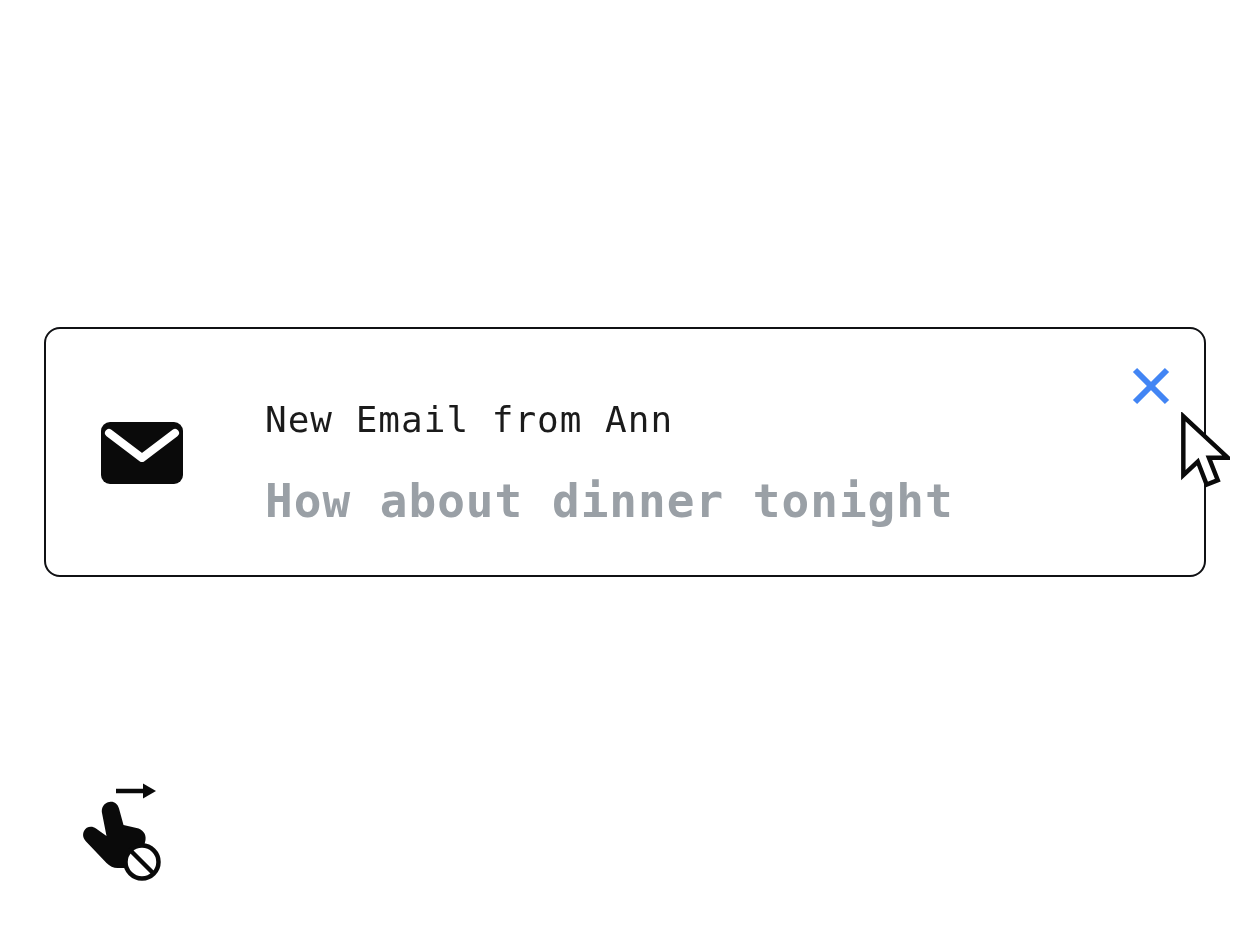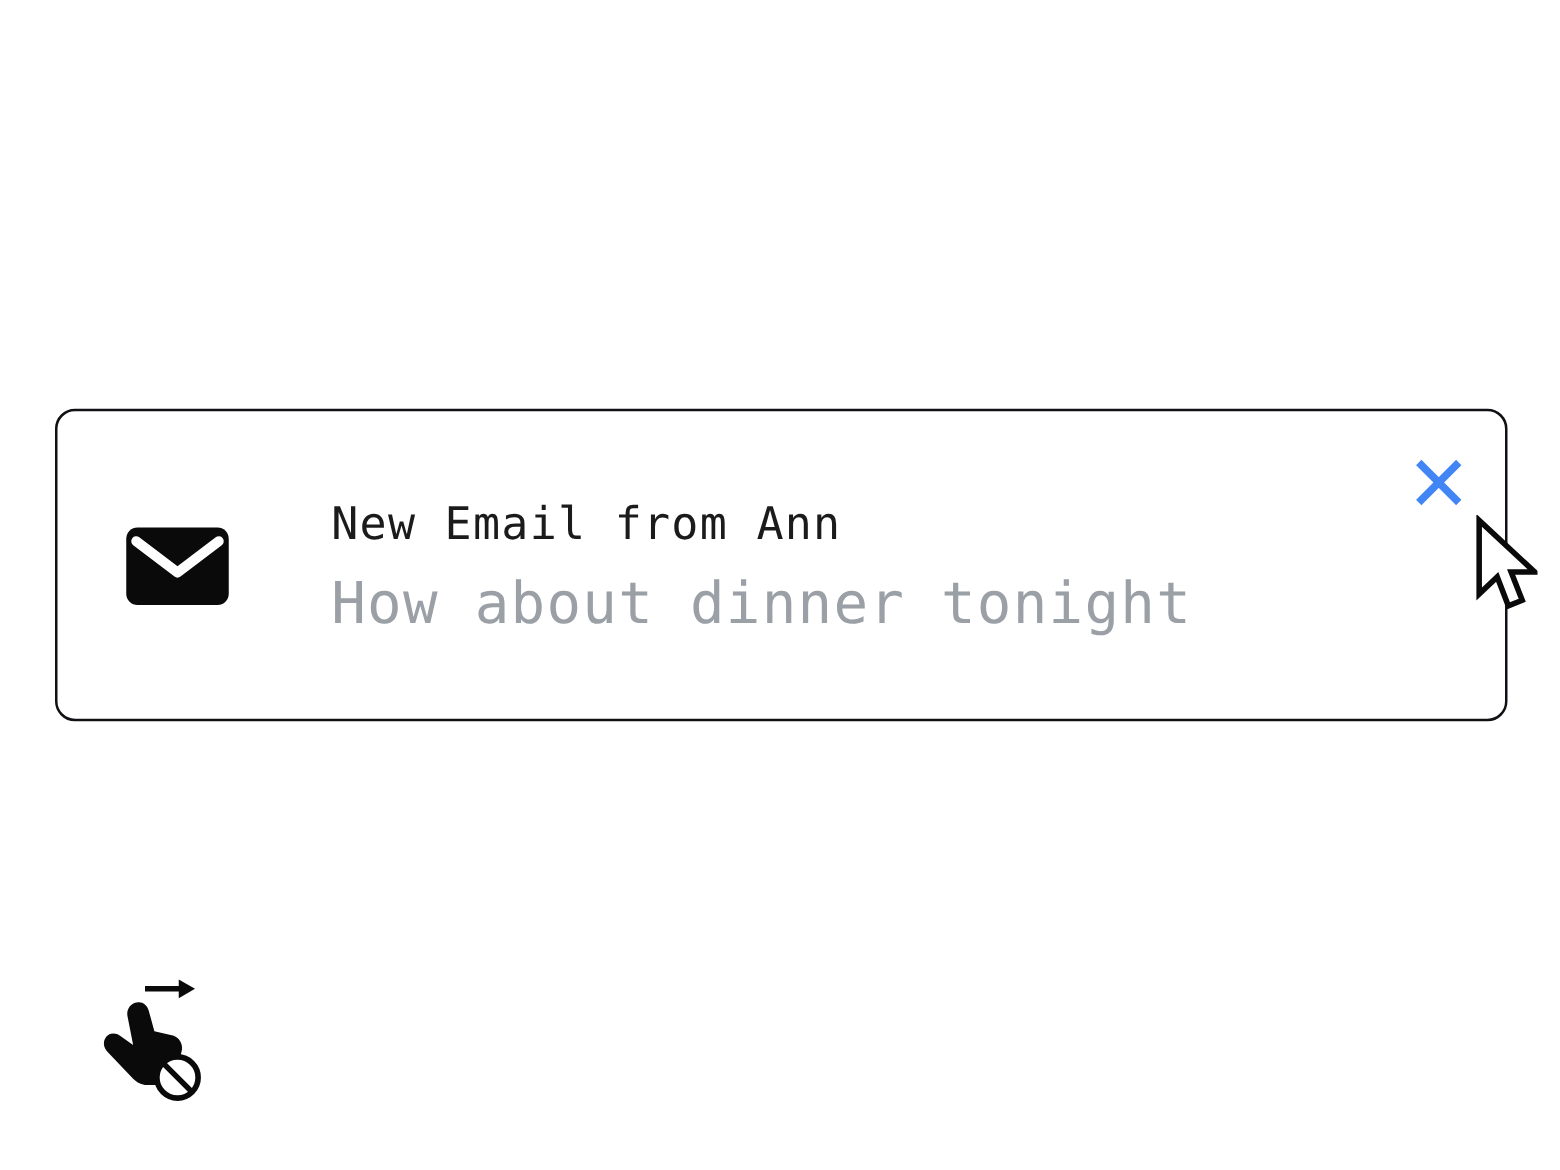--- a/index.html
+++ b/index.html
@@ -38,26 +38,27 @@
     position:absolute;
     left:0; top:64px;
     font-size:36px;
     line-height:54px;
     letter-spacing:1px;
     color:var(--title-text);
     white-space:nowrap;
   }
   .subtitle{
     position:absolute;
-    left:0; top:130px;
+    left:0; top:149px;
     font-size:46px;
     line-height:46px;
     letter-spacing:1px;
     color:var(--subtitle-text);
     white-space:nowrap;
+    font-weight:bold;
   }
 
   .close-btn{
     position:absolute;
     left:1082px; top:34px;
     width:46px; height:46px;
     background:none;border:none;cursor:pointer;
     padding:3px;
   }
   .close-btn svg{display:block;width:100%;height:100%;}

